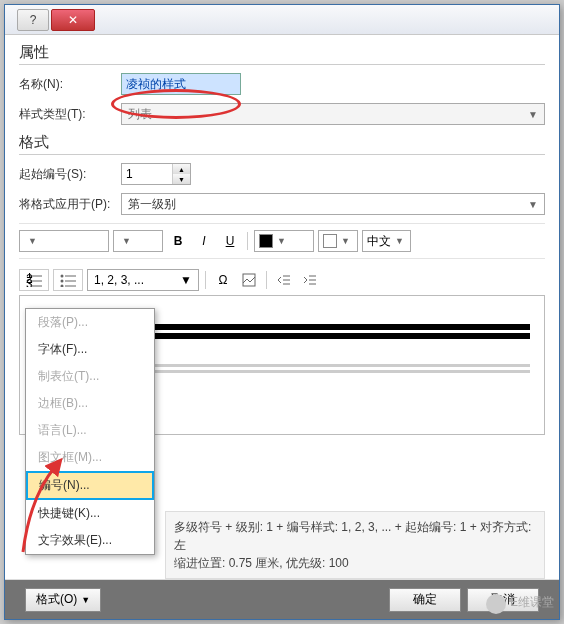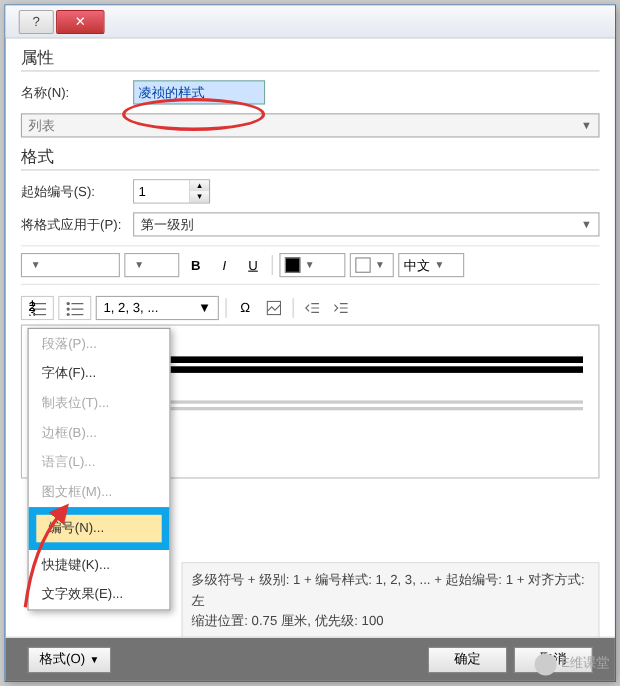--- a/index.html
+++ b/index.html
@@ -38,21 +38,21 @@
 .num-select { width: 112px; height: 22px; border: 1px solid #aaa; background: #fff; display: flex; align-items: center; padding: 0 6px; justify-content: space-between; }
 .preview { border: 1px solid #bbb; height: 140px; padding: 10px 14px; background: #fff; overflow: hidden; }
 .preview .line1 { font-size: 11px; margin-bottom: 6px; }
 .preview .thick { height: 6px; background: #000; margin: 3px 0; }
 .preview .sub { margin-top: 10px; margin-left: 28px; font-size: 11px; }
 .preview .gray { height: 3px; background: #ccc; margin: 3px 0; }
 .desc { background: #f5f5f5; border: 1px solid #ddd; padding: 6px 8px; margin-top: 6px; font-size: 11px; color: #444; line-height: 1.5; }
 .dropdown-menu { position: absolute; left: 20px; bottom: 30px; width: 130px; background: #fff; border: 1px solid #999; box-shadow: 2px 2px 6px rgba(0,0,0,0.3); z-index: 10; }
 .dropdown-menu .item { padding: 5px 12px; color: #333; cursor: pointer; }
 .dropdown-menu .item.disabled { color: #aaa; }
-.dropdown-menu .item.hover { background: #ffe9a8; border: 7px solid #0ea5e9; padding: 4px 11px; }
+.dropdown-menu .item.hover { background: #ffe9a8; border: 2px solid #0ea5e9; padding: 4px 11px; }
 .footer { position: absolute; bottom: 0; left: 0; right: 0; height: 40px; background: #737373; border-top: 1px solid #ddd; display: flex; align-items: center; padding: 0 20px; }
 .format-btn { height: 24px; padding: 0 10px; border: 1px solid #888; background: linear-gradient(#fafafa,#e0e0e0); display: flex; align-items: center; gap: 4px; }
 .spacer { flex: 1; }
 .dlg-btn { width: 72px; height: 24px; border: 1px solid #888; background: linear-gradient(#fafafa,#e0e0e0); margin-left: 6px; }
 .arrow { position: absolute; left: 10px; bottom: 28px; z-index: 20; pointer-events: none; }
 .watermark { position: absolute; right: 10px; bottom: 10px; color: #aaa; font-size: 11px; z-index: 30; display: flex; align-items: flex-start; gap: 4px; }
 .watermark .circ { width: 20px; height: 20px; border-radius: 50%; background: #ccc; }
 </style>
 </head>
 <body>
@@ -66,20 +66,21 @@
   <div class="content">
     <div class="group-label">属性</div>
 
     <div class="row">
       <label>名称(N):</label>
       <input class="name-input" value="凌祯的样式" style="">
     </div>
     <div class="red-oval"></div>
 
     <div class="row">
+      <label>样式类型(T):</label>
       <div class="select">
         <span>列表</span>
         <span class="caret">▼</span>
       </div>
     </div>
 
     <div class="group-label">格式</div>
 
     <div class="row">
       <label>起始编号(S):</label>
@@ -120,21 +121,21 @@
         </div>
       <div class="tb-sep"></div>
       <div class="tb-select" style="width:60px">
           <span class="color-swatch black"></span>
           <span class="caret">▼</span>
         </div>
       <div class="tb-select" style="width:40px">
           <span class="color-swatch auto"></span>
           <span class="caret">▼</span>
         </div>
-      <div class="tb-select" style="width:60px">
+      <div class="tb-select" style="width:49px">
           <span>中文</span>
           <span class="caret">▼</span>
         </div>
     </div>
 
     <div class="toolbar2">
       <div class="list-btn">
         <svg viewBox="0 0 16 14">
             <text x="0" y="5" font-size="5">1</text>
             <line x1="4" y1="3" x2="16" y2="3" stroke="#666"></line>

